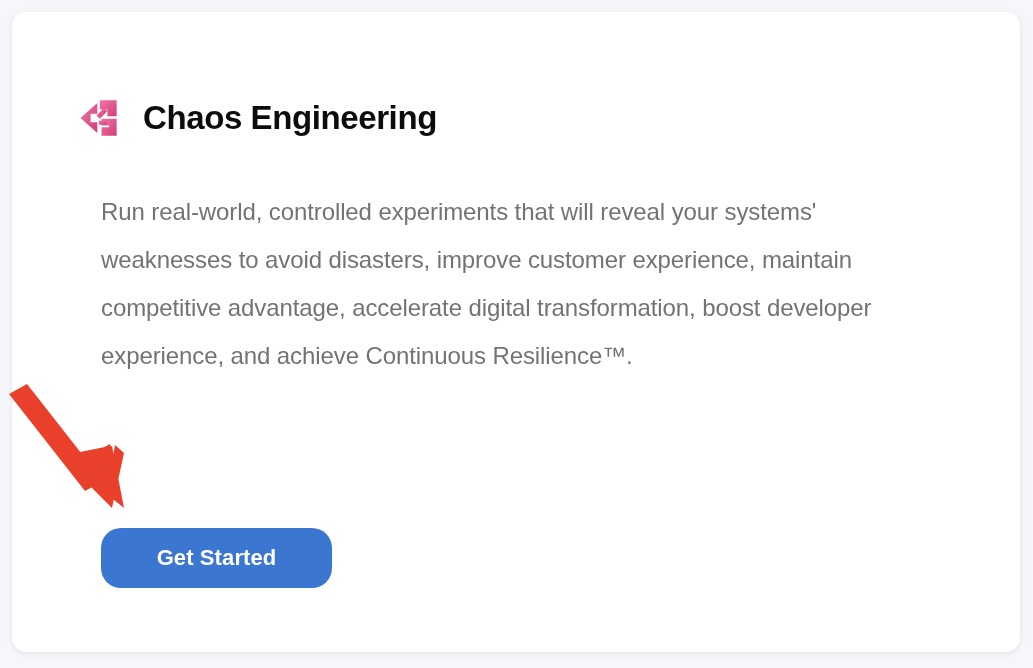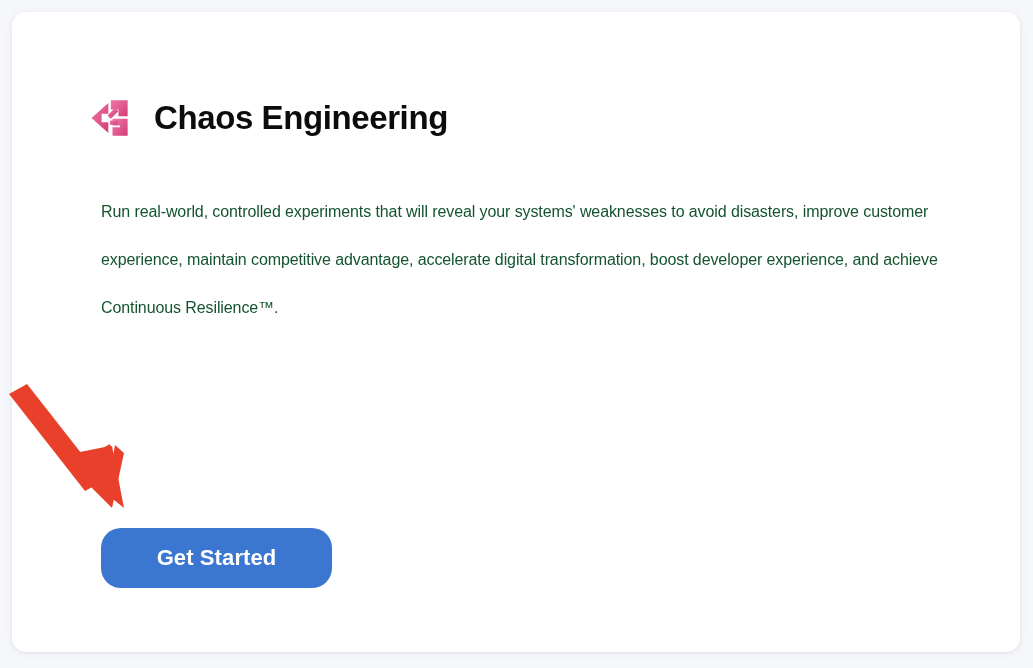--- a/index.html
+++ b/index.html
@@ -31,21 +31,21 @@
     border-radius: 14px;
     box-shadow: 0 1px 3px rgba(16, 24, 40, 0.06),
                 0 1px 10px rgba(16, 24, 40, 0.05);
     box-sizing: border-box;
     overflow: hidden;
   }
 
   
   .card-header {
     position: absolute;
-    left: 77px;
+    left: 66px;
     top: 78px;
     display: flex;
     align-items: center;
     height: 56px;
   }
 
   .brand-logo {
     width: 42px;
     height: 42px;
     display: block;
@@ -67,24 +67,24 @@
   
   .card-body {
     position: absolute;
     left: 89px;
     top: 176px;
     width: 845px;
   }
 
   .card-body p {
     margin: 0;
-    font-size: 16px;
+    font-size: 24px;
     line-height: 48px;
     font-weight: 400;
-    color: #14532d;
+    color: #737373;
     font-family: "Liberation Sans", sans-serif;
     letter-spacing: -0.1px;
   }
 
   
   .cta-button {
     position: absolute;
     left: 89px;
     top: 516px;
     width: 231px;

